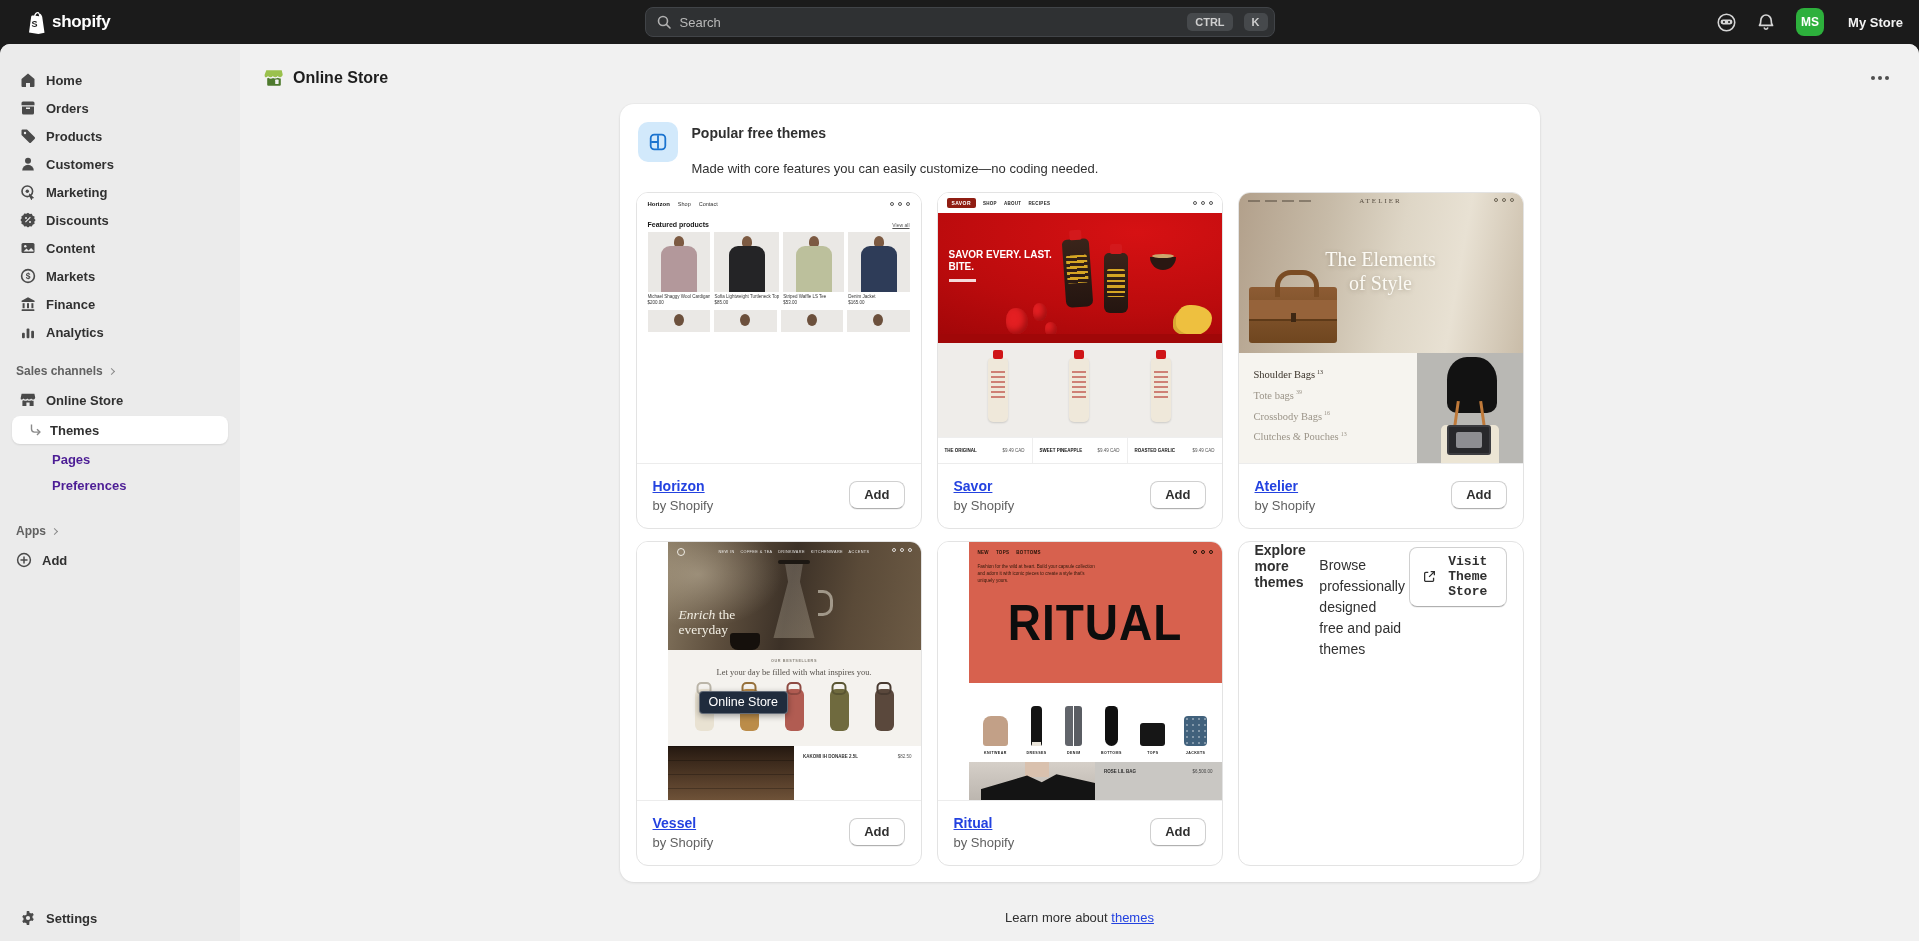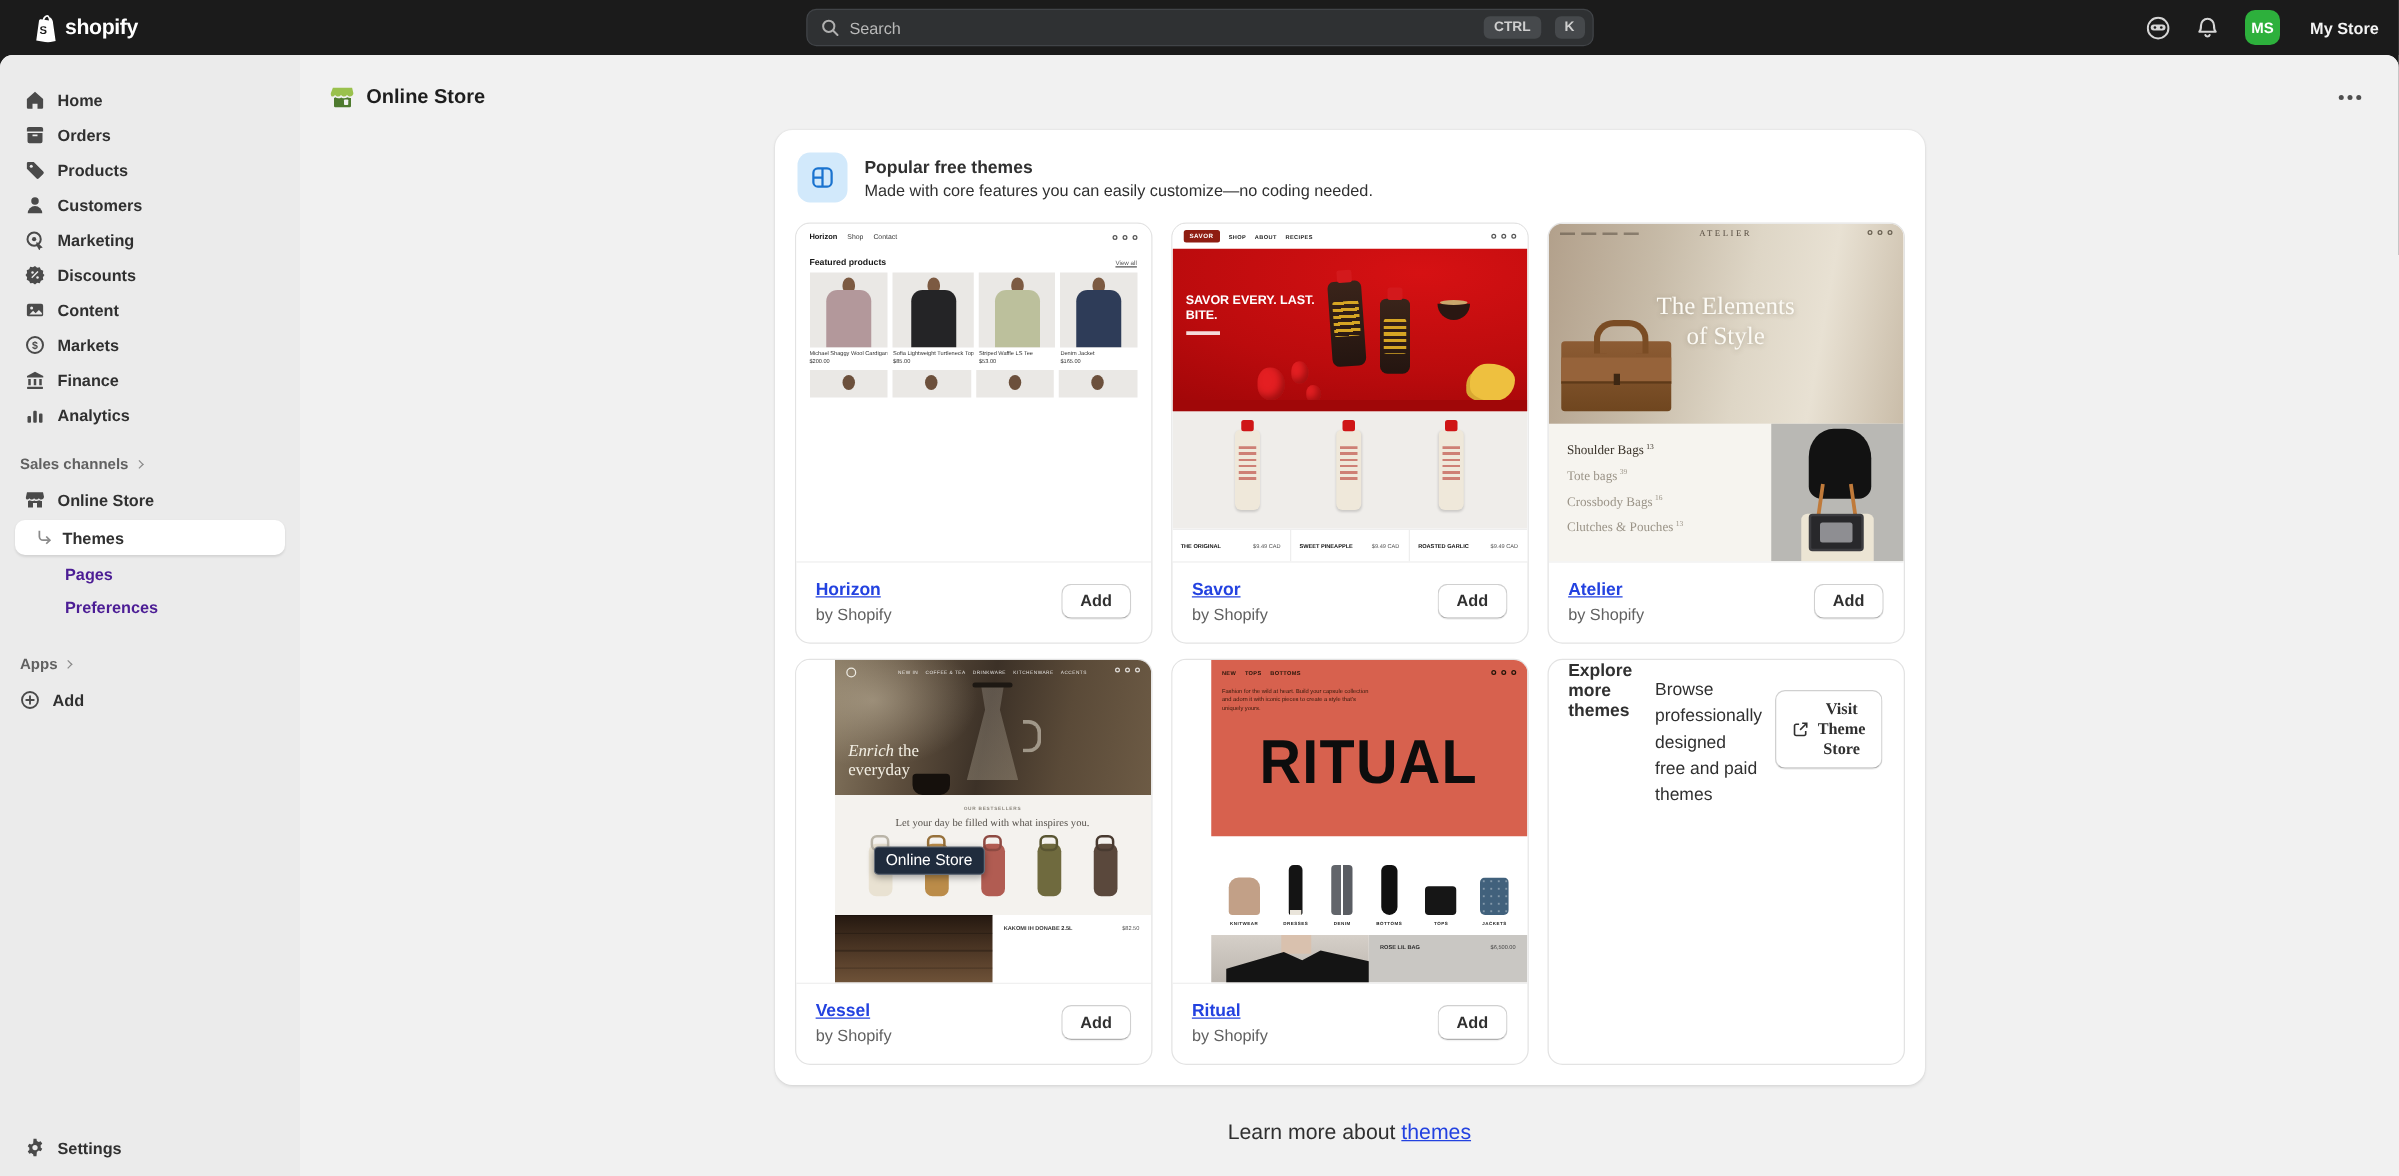--- a/index.html
+++ b/index.html
@@ -47,34 +47,34 @@
   .page-header { display:flex; align-items:center; gap:9px; padding:24px 24px 16px 24px; }
   .page-header h1 { margin:0; font-size:16px; font-weight:700; color:#1e1e1e; }
   .more { margin-left:auto; display:flex; gap:3px; cursor:pointer; padding:6px; }
   .more i { width:4px; height:4px; border-radius:50%; background:#4f4f4f; }
 
   .panel { width:920px; margin:0 auto; background:#fff; border-radius:14px; padding:16px;
     box-shadow:0 1px 3px rgba(0,0,0,.09), 0 0 0 1px rgba(0,0,0,.02); }
   .panel-head { display:flex; gap:14px; margin:2px 2px 16px; }
   .blue-ic { width:40px; height:40px; border-radius:10px; background:#d2e9fb; display:flex; align-items:center; justify-content:center; flex-shrink:0; }
   .p-title { font-size:14px; font-weight:700; color:#303030; padding-top:3px; }
-  .p-sub { font-size:13px; color:#303030; margin-top:4px; }
+  .p-sub { font-size:13px; color:#303030; margin-top:20px; }
 
   .grid { display:grid; grid-template-columns:repeat(3,1fr); gap:12px 15px; }
   .card { border:1px solid #e3e3e3; border-radius:12px; overflow:hidden; background:#fff; display:flex; flex-direction:column; }
   .preview { position:relative; overflow:hidden; background:#fff; cursor:pointer; }
   .r1 { height:270px; } .r2 { height:258px;padding-left:31px; }
   .meta { display:flex; align-items:center; justify-content:space-between; padding:13px 16px 15px; border-top:1px solid #ececec; }
   .t-link { color:#2342e0; font-weight:700; font-size:14px; text-decoration:underline; cursor:pointer; }
   .t-by { color:#616161; font-size:13px; margin-top:3px; }
   .add-btn { background:#fff; border:1px solid #d0d0d0; border-bottom-color:#b0b0b0; border-radius:8px;
     padding:5px 14px 6px; font-size:13px; font-weight:600; color:#303030; font-family:inherit; cursor:pointer;
     box-shadow:0 1px 0 rgba(0,0,0,.05); }
 
-  .learn { text-align:center; margin-top:28px; font-size:17px; color:#303030; }
+  .learn { text-align:center; margin-top:28px; font-size:13px; color:#303030; }
   .learn a { color:#2342e0; text-decoration:underline; cursor:pointer; }
 
   
   .hz-top { height:22px; display:flex; align-items:center; gap:8px; padding:0 11px; }
   .hz-brand { font-size:6px; font-weight:700; color:#111; }
   .hz-nav { font-size:5.5px; color:#333; }
   .micro-ics { margin-left:auto; display:flex; gap:4px; }
   .micro-ics i { width:4px; height:4px; border:1px solid #555; border-radius:50%; }
   .hz-hero { height:148px; position:relative; overflow:hidden;
     background:linear-gradient(90deg,#6e4137 0%,#53585a 10%,#8e9296 32%,#a6aaad 50%,#8e9296 68%,#545a5c 90%,#7c4636 100%); }
@@ -229,23 +229,23 @@
   .rt-blazer { position:absolute; top:9px; left:12px; right:-8px; bottom:-4px; background:#141414;
     clip-path:polygon(0 55%,38% 14%,50% 34%,62% 10%,100% 42%,100% 100%,0 100%); }
   .rt-prodcell { width:50%; background:#c9c7c3; display:flex; justify-content:space-between; padding:7px 9px 0; }
   .rt-prodcell b { font-size:4.5px; color:#2c2c2c; font-weight:700; }
   .rt-prodcell span { font-size:4.5px; color:#444; }
 
   
   .explore { display:flex; flex-direction:row; justify-content:center; padding:0 16px; }
   .ex-title { font-size:14px; font-weight:700; color:#303030; }
   .ex-body { margin-top:13px; font-size:14px; color:#303030; line-height:1.5; }
-  .ex-btn { margin-top:24px; align-self:flex-start; display:inline-flex; align-items:center; gap:7px;
+  .ex-btn { margin-top:5px; align-self:flex-start; display:inline-flex; align-items:center; gap:7px;
     background:#fff; border:1px solid #d0d0d0; border-bottom-color:#b0b0b0; border-radius:8px; padding:6px 13px 7px;
-    font-size:13px; font-weight:600; color:#303030; font-family:Liberation Serif, serif; cursor:pointer; box-shadow:0 1px 0 rgba(0,0,0,.05); }
+    font-size:13px; font-weight:600; color:#303030; font-family:Liberation Mono, monospace; cursor:pointer; box-shadow:0 1px 0 rgba(0,0,0,.05); }
 </style>
 </head>
 <body>
 
 <header class="topbar">
   <div class="logo">
     <span style="display:flex">
       <svg width="20" height="23" viewBox="0 0 20 23" fill="#fff">
         <path d="M13.6 2.7c.6 0 1.8.5 2.6 3.1l2.3 15.9-6.1 1.3-9.4-1.6L5.2 5.6c.1-.8.8-1.3 1.5-1.2l1.4.2C8.6 2.8 10 1 11.8 1c.8 0 1.4.7 1.8 1.7z"></path>
         <path d="M11.8 2.3c-1 0-1.9 1.2-2.3 2.5l3.7.5c-.3-1.8-.9-3-1.4-3z" fill="#1b1b1b"></path>

